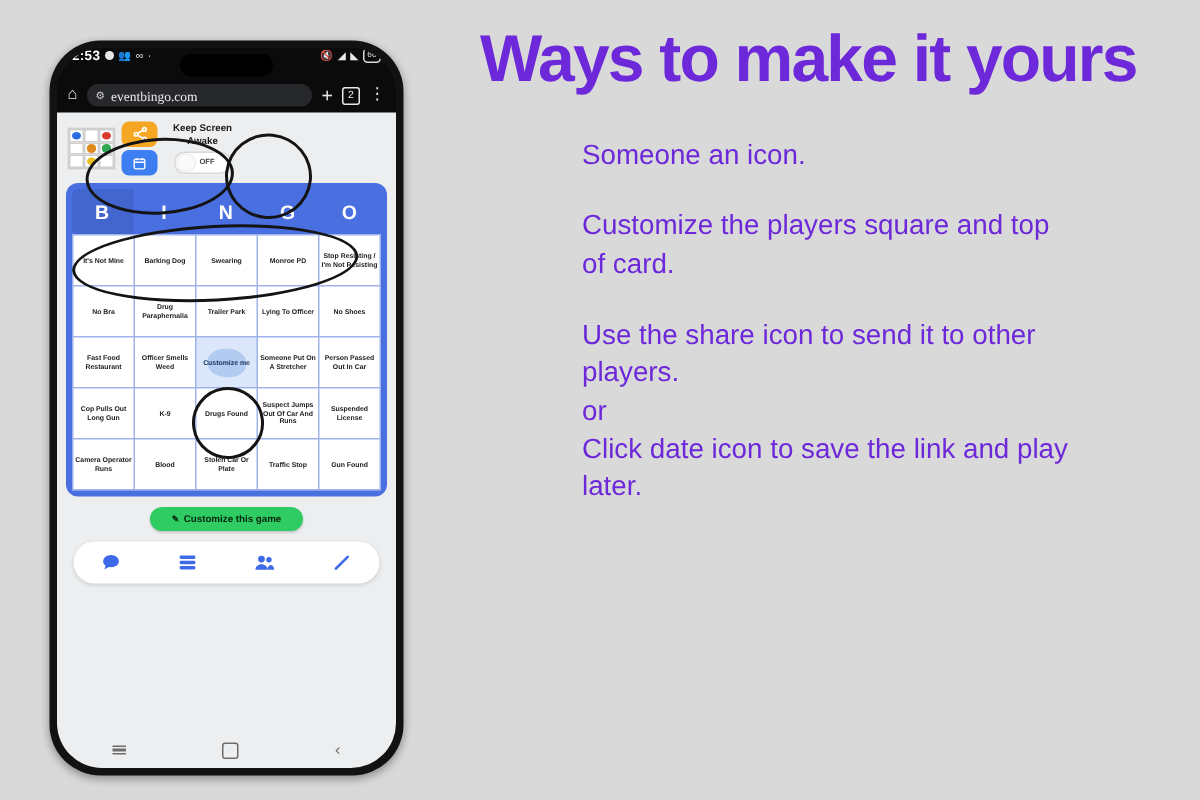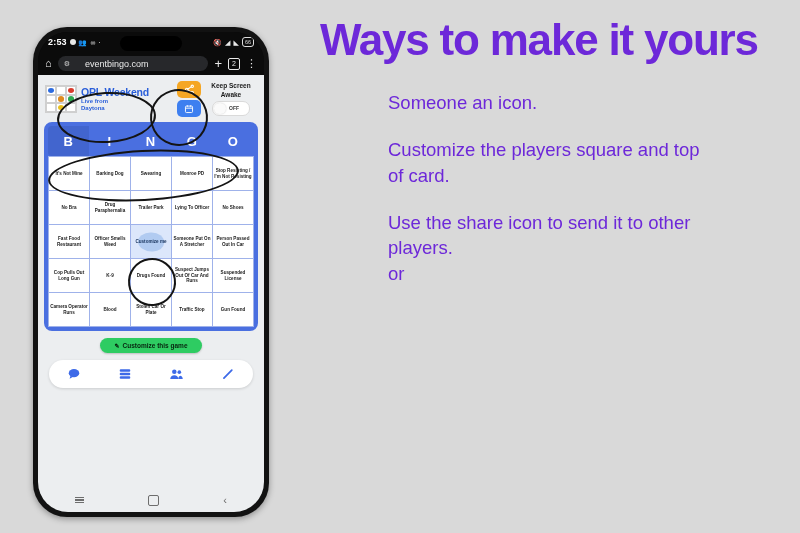--- a/index.html
+++ b/index.html
@@ -24,21 +24,21 @@
   }
   .phone-inner{
     position:relative;width:100%;height:100%;
     background:#0b0b0b;
     border-radius:30px;
     overflow:hidden;
   }
   
   .statusbar{
     position:relative;height:20px;background:#0b0b0b;color:#fff;
-    display:flex;align-items:center;justify-content:space-between;
+    display:flex;align-items:flex-start;justify-content:space-between;
     padding:0 10px;font-size:8px;box-sizing:border-box;
   }
   .sb-left{display:flex;align-items:center;gap:3px;}
   .sb-time{font-size:9px;font-weight:600;letter-spacing:.2px;}
   .sb-right{display:flex;align-items:center;gap:3px;}
   .dot-ic{width:6px;height:6px;border-radius:50%;background:#e8e8e8;display:inline-block;}
   .tiny-ic{font-size:7px;color:#e8e8e8;line-height:1;}
   .batt{
     border:1px solid #dcdcdc;border-radius:3px;font-size:5.5px;
     padding:0px 2px;color:#dcdcdc;line-height:8px;
@@ -48,22 +48,22 @@
     width:62px;height:15px;background:#000;border-radius:10px;z-index:5;
   }
   
   .chrome{
     height:23px;background:#0b0b0b;display:flex;align-items:center;
     gap:6px;padding:0 7px;box-sizing:border-box;
   }
   .home-ic{color:#e9e9e9;font-size:11px;line-height:1;}
   .urlbar{
     flex:1;height:15px;background:#27282b;border-radius:8px;
-    display:flex;align-items:center;gap:15px;padding:0 6px;
-    box-sizing:border-box;overflow:hidden;
+    display:flex;align-items:center;gap:4px;padding:0 6px;
+    box-sizing:border-box;overflow:hidden;font-family:Liberation Serif, serif;
   }
   .url-lock{color:#cfcfcf;font-size:7px;}
   .url-text{color:#eaeaea;font-size:9px;white-space:nowrap;}
   .plus-ic{color:#e9e9e9;font-size:13px;line-height:1;}
   .tabs-ic{
     color:#e9e9e9;font-size:7px;border:1.2px solid #e9e9e9;border-radius:2px;
     width:10px;height:10px;display:flex;align-items:center;justify-content:center;
   }
   .kebab-ic{color:#e9e9e9;font-size:11px;line-height:1;letter-spacing:0;}
 
@@ -240,25 +240,20 @@
                 </div>
               <div>
                   <span class="lg-dot" style="background:#2fa84f"></span>
                 </div>
               <div></div>
               <div>
                   <span class="lg-dot" style="background:#e8c020"></span>
                 </div>
               <div></div>
             </div>
-          </div>
-          <div class="title-block">
-            <div class="ev-title">OPL Weekend</div>
-            <div class="ev-sub">Live from</div>
-            <div class="ev-sub">Daytona</div>
           </div>
           <div class="icon-stack">
             <div class="sq-btn sq-share">
               <svg width="11" height="11" viewBox="0 0 24 24" fill="none" stroke="#ffffff" stroke-width="2.4" stroke-linecap="round" stroke-linejoin="round">
                 <circle cx="18" cy="5" r="2.6"></circle>
                   <circle cx="6" cy="12" r="2.6"></circle>
                   <circle cx="18" cy="19" r="2.6"></circle>
                 <line x1="8.4" y1="10.8" x2="15.6" y2="6.2"></line>
                   <line x1="8.4" y1="13.2" x2="15.6" y2="17.8"></line>
               </svg>
@@ -379,16 +374,17 @@
   <div class="annot a-bingo"></div>
   <div class="annot a-center"></div>
 
   <div class="right">
     <h1 class="headline">Ways to make it yours</h1>
     <div class="body">
       <p>Someone an icon.</p>
       <p>Customize the players square and top of card.</p>
       <p class="tight">Use the share icon to send it to other players.</p>
       <p class="tight">or</p>
+      <p>Click date icon to save the link and play later.</p>
     </div>
   </div>
 
 </div>
 
 </body></html>

